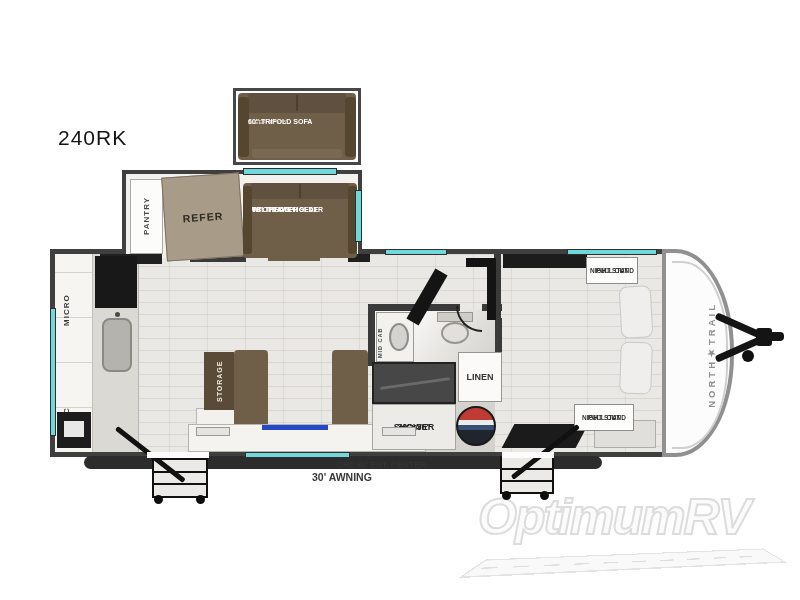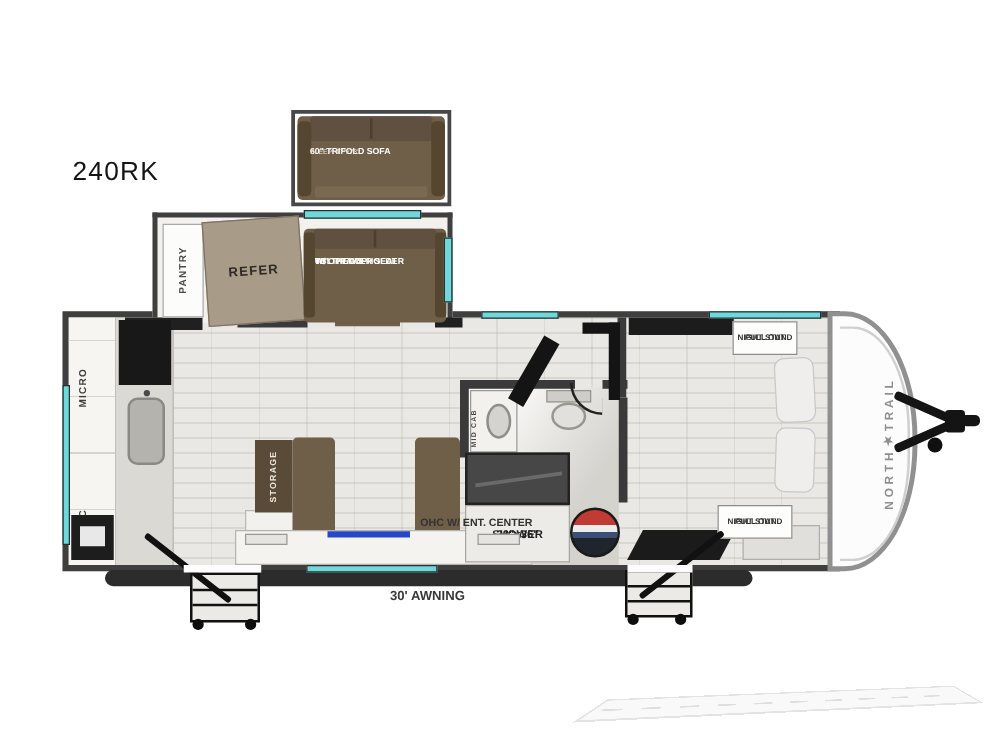--- a/index.html
+++ b/index.html
@@ -97,21 +97,21 @@
   .dtable .n{font-size:9px;font-weight:bold;}
   .dtable .s{font-size:8.5px;margin-top:2px;}
   .bench-r{left:332px;top:350px;width:36px;height:82px;background:#6f5e48;border-radius:4px;z-index:4;}
   .st-base{left:196px;top:408px;width:42px;height:22px;background:#f2f1ee;border:1px solid #b8b8b8;z-index:3;}
 
   
   .entc{left:188px;top:424px;width:238px;height:28px;background:#f4f3f0;border:1px solid #b5b3ae;z-index:4;}
   .tvline{left:262px;top:425px;width:66px;height:5px;background:#2448c8;z-index:5;}
   .cr1{left:196px;top:427px;width:34px;height:9px;background:#e6e4e0;border:1px solid #9a9a9a;z-index:5;}
   .cr2{left:382px;top:427px;width:34px;height:9px;background:#e6e4e0;border:1px solid #9a9a9a;z-index:5;}
-  .entlbl{left:188px;top:413px;width:238px;text-align:right;font-size:8.5px;font-weight:bold;color:#333;z-index:5;}
+  .entlbl{left:188px;top:460px;width:238px;text-align:right;font-size:8.5px;font-weight:bold;color:#333;z-index:5;}
 
   
   .bathfloor{left:375px;top:310px;width:120px;height:142px;z-index:3;background:#e6e4e0;
              background-image:linear-gradient(125deg,rgba(255,255,255,.7) 20%,transparent 45%,rgba(180,178,172,.35) 70%);}
   .bw{background:#3a3a3a;z-index:4;}
   .bw-top-a{left:368px;top:304px;width:92px;height:7px;}
   .bw-top-b{left:482px;top:304px;width:20px;height:7px;}
   .bw-left{left:368px;top:304px;width:7px;height:62px;}
   .bw-right{left:495px;top:318px;width:7px;height:84px;}
   .bw-bed{left:494px;top:254px;width:7px;height:64px;}
@@ -182,20 +182,21 @@
   .wheel{width:9px;height:9px;background:#0d0d0d;border-radius:50%;z-index:5;}
   .wh1{left:154px;top:495px;} .wh2{left:196px;top:495px;}
   .wh3{left:502px;top:491px;} .wh4{left:540px;top:491px;}
 </style>
 </head>
 <body>
 
 <div id="stage">
 
   <div class="wm">
+    <div class="wm-text">OptimumRV</div>
     <div class="wm-road">
       <div class="wm-road-line"></div>
     </div>
   </div>
 
   <div class="model">240RK</div>
 
   <div class="sofa-box">
     <div class="sofa-body">
       <div class="sofa-back"></div>
@@ -280,20 +281,21 @@
   <span class="lbl-v vtext midcab">MID CAB</span>
   <div class="ttank"></div>
   <div class="tbowl"></div>
   <div class="shdark">
       <i></i>
     </div>
   <div class="shpan">
     <span>30"x36"</span>
     <span>SHOWER</span>
   </div>
+  <div class="linen">LINEN</div>
   <div class="accy"></div>
 
   <div class="tvang"></div>
   <div class="tvc-h"></div>
   <div class="tvc-v"></div>
 
   <div class="wardrobe"></div>
   <div class="nstand ns-top">
     <span>PULL OUT</span>
     <span>NIGHT STAND</span>

